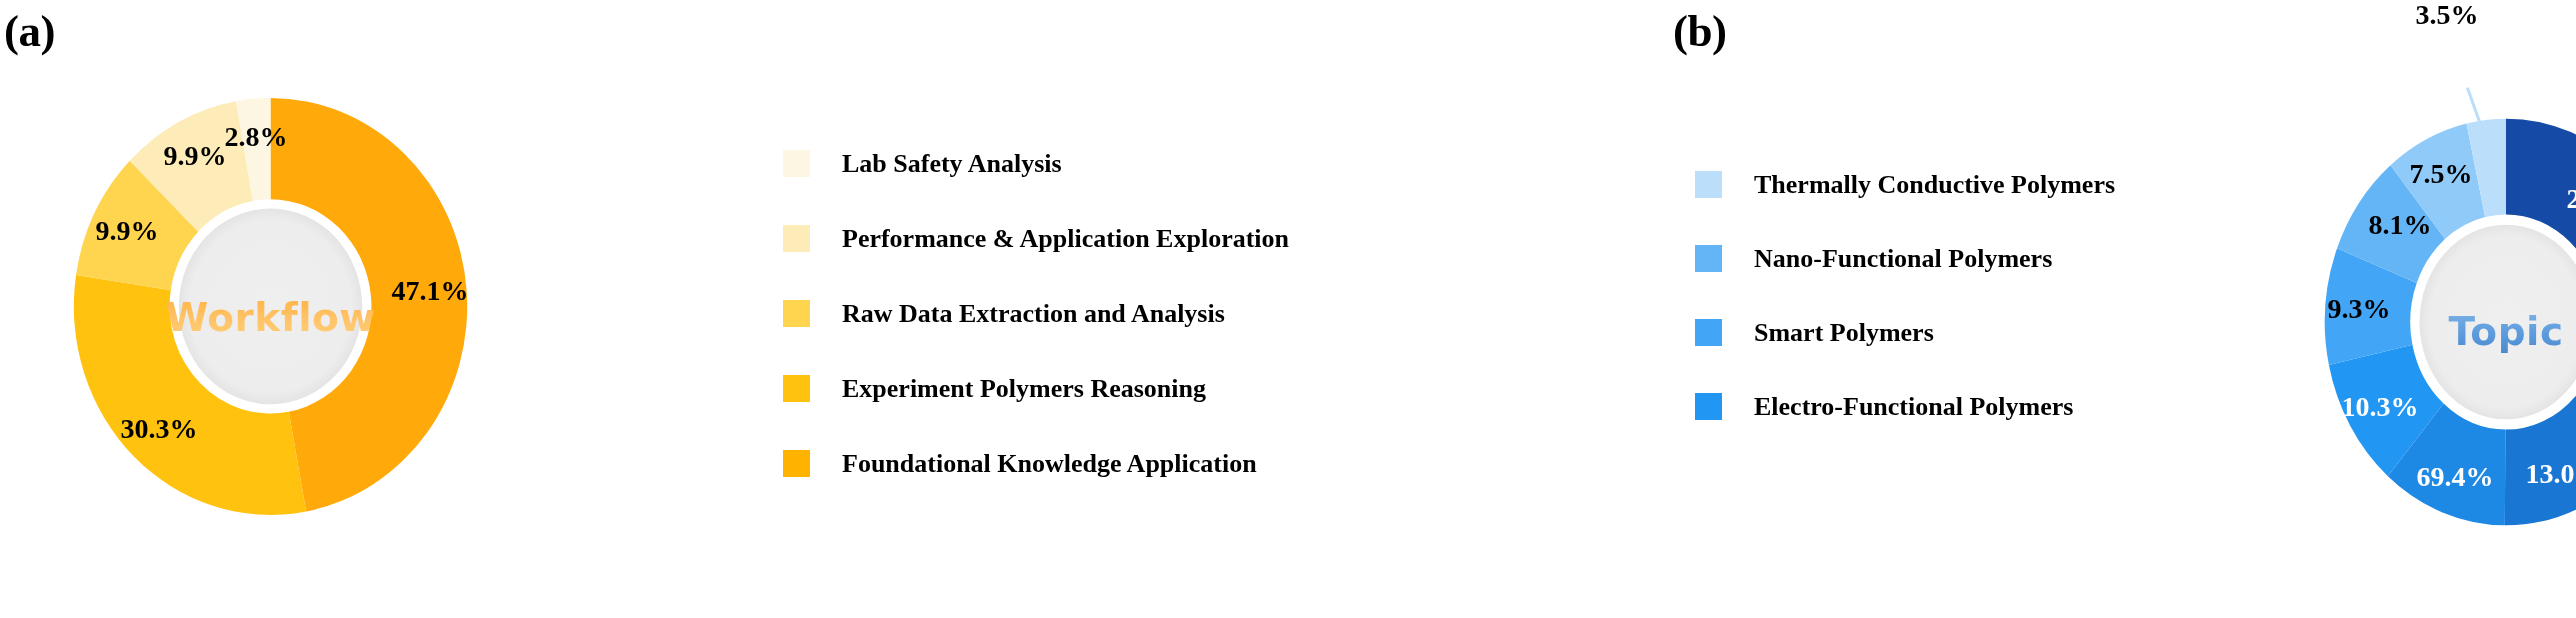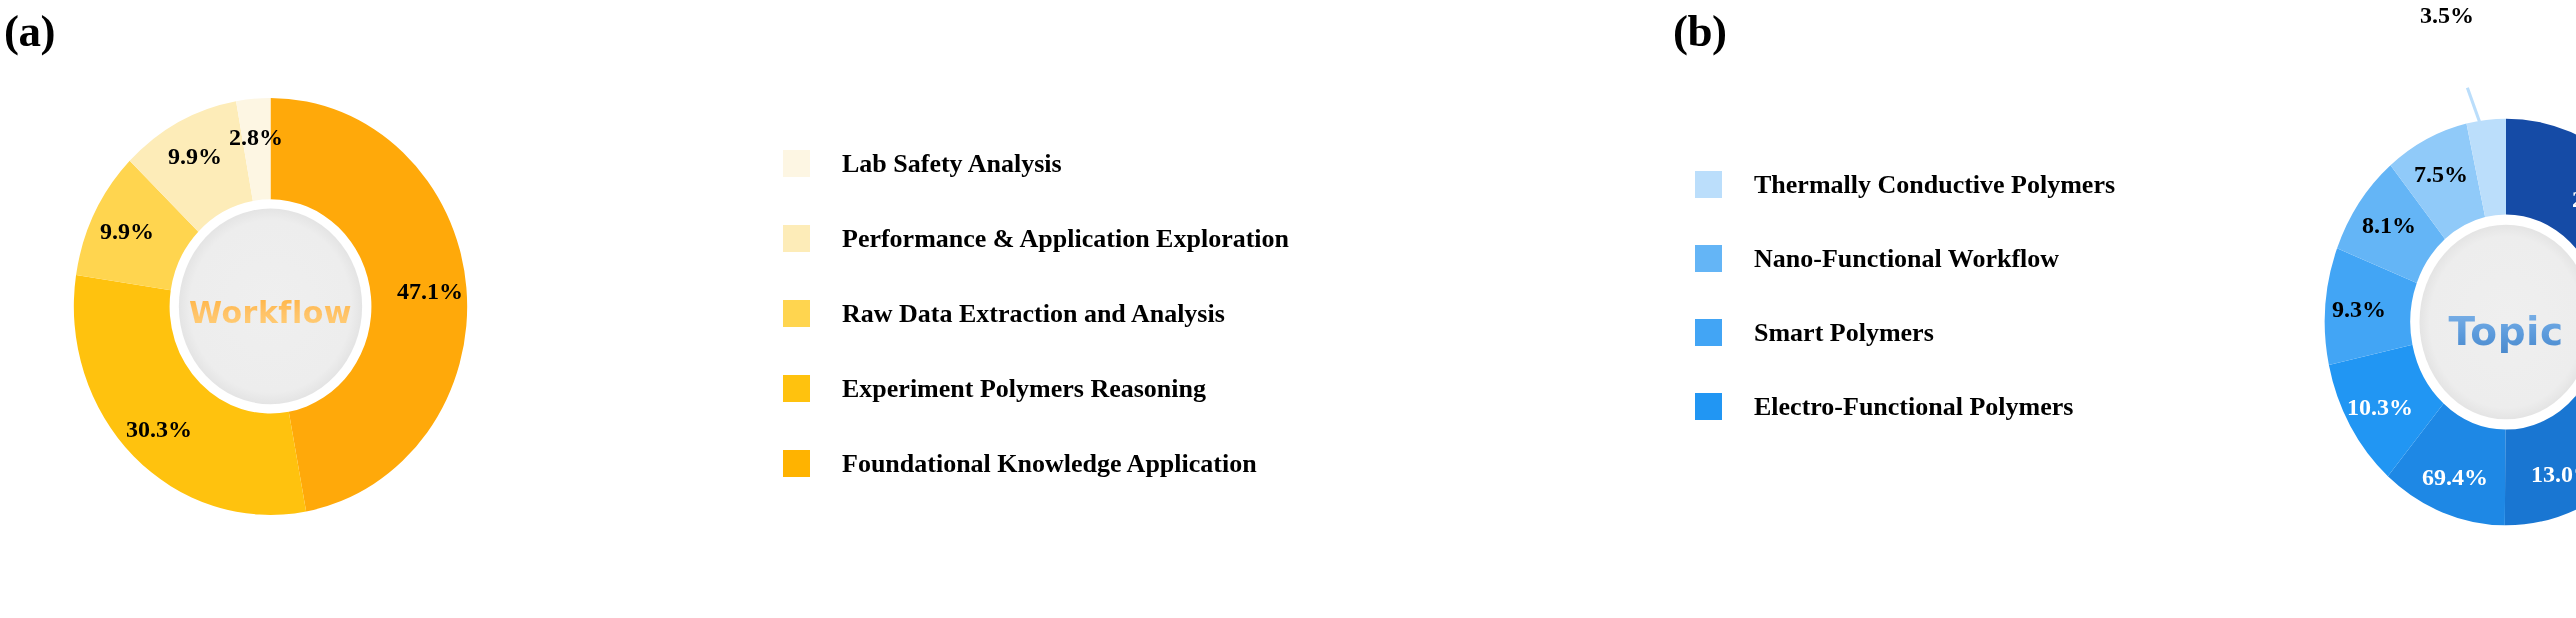--- a/index.html
+++ b/index.html
@@ -28,21 +28,21 @@
   .hub-label {
     position: absolute;
     left: 0; right: 0;
     text-align: center;
     font-family: "DejaVu Sans", "Liberation Sans", sans-serif;
     font-weight: bold;
     white-space: nowrap;
     pointer-events: none;
   }
   #hub-workflow {
-    font-size: 30px;
+    font-size: 39px;
     letter-spacing: 0.5px;
     background: linear-gradient(180deg, #FFB340 0%, #FFC266 50%, #FFCF7A 100%);
     -webkit-background-clip: text;
     background-clip: text;
     color: #FFBB55;
     -webkit-text-fill-color: transparent;
   }
   #hub-topic {
     font-size: 39px;
     letter-spacing: 0.5px;
@@ -51,21 +51,21 @@
     background-clip: text;
     color: #5E9BD8;
     -webkit-text-fill-color: transparent;
   }
 
   
   .slice-label {
     position: absolute;
     font-family: "Liberation Serif", "DejaVu Serif", serif;
     font-weight: bold;
-    font-size: 24px;
+    font-size: 28px;
     line-height: 1;
     white-space: nowrap;
     transform: translate(-50%, -50%);
     pointer-events: none;
   }
   .slice-label.dark  { color: #000000; }
   .slice-label.light { color: #ffffff; }
 
   
   .legend { position: absolute; display: flex; flex-direction: column; }
@@ -159,33 +159,33 @@
         </defs>
         <ellipse cx="505" cy="565" rx="168" ry="189" fill="url(#svg-b-hub)"></ellipse>
         <line x1="455" y1="180" x2="430" y2="110" stroke="#BBDEFB" stroke-width="6"></line>
       </svg>
     <div class="hub-label" id="hub-topic" style="top:278px;">Topic</div>
   <div class="slice-label light" style="left: 359px; top: 168px;">23.3%</div>
       <div class="slice-label light" style="left: 318px; top: 443px;">13.0%</div>
       <div class="slice-label light" style="left: 209px; top: 446px;">69.4%</div>
       <div class="slice-label light" style="left: 134px; top: 376px;">10.3%</div>
       <div class="slice-label dark" style="left: 113px; top: 278px;">9.3%</div>
-      <div class="slice-label dark" style="left: 143px; top: 194px; text-align: center;">8.1%</div>
+      <div class="slice-label dark" style="left: 154px; top: 194px; text-align: center;">8.1%</div>
       <div class="slice-label dark" style="left: 195px; top: 143px;">7.5%</div>
       <div class="slice-label dark" style="left: 201px; top: -16.5px;">3.5%</div>
     </div>
 
   <div class="legend" id="legend-b-left" style="left:1695px; top:171px; gap:47px;">
       <div class="legend-row">
         <span class="swatch" style="background: rgb(187, 222, 251);"></span>
         <span class="legend-text">Thermally Conductive Polymers</span>
       </div>
       <div class="legend-row">
         <span class="swatch" style="background: rgb(100, 181, 246);"></span>
-        <span class="legend-text">Nano-Functional Workflow</span>
+        <span class="legend-text">Nano-Functional Polymers</span>
       </div>
       <div class="legend-row">
         <span class="swatch" style="background: rgb(66, 165, 245);"></span>
         <span class="legend-text">Smart Polymers</span>
       </div>
       <div class="legend-row">
         <span class="swatch" style="background: rgb(33, 150, 243);"></span>
         <span class="legend-text">Electro-Functional Polymers</span>
       </div>
     </div>

